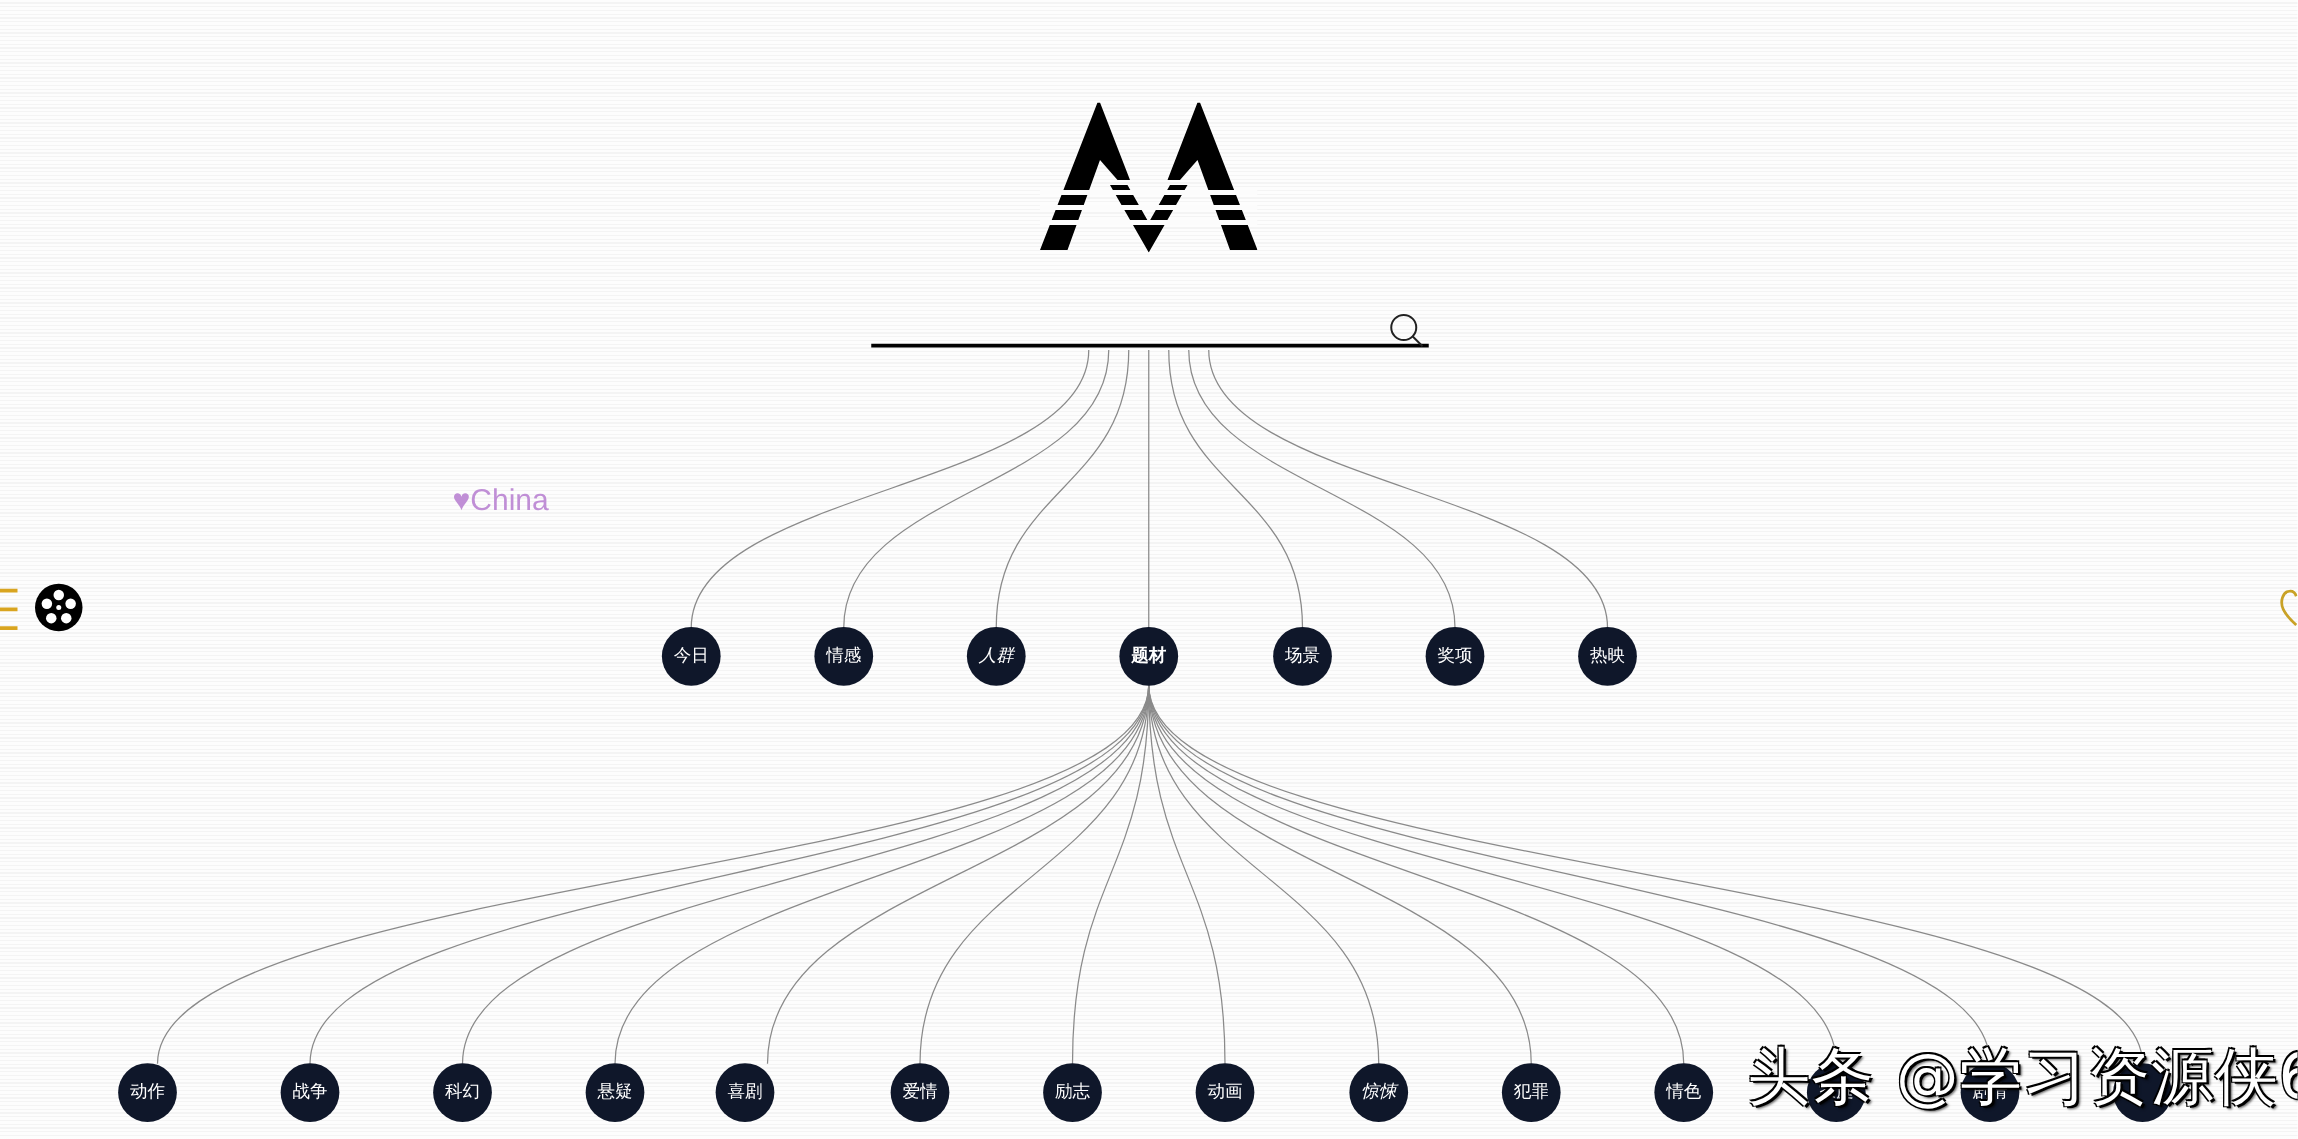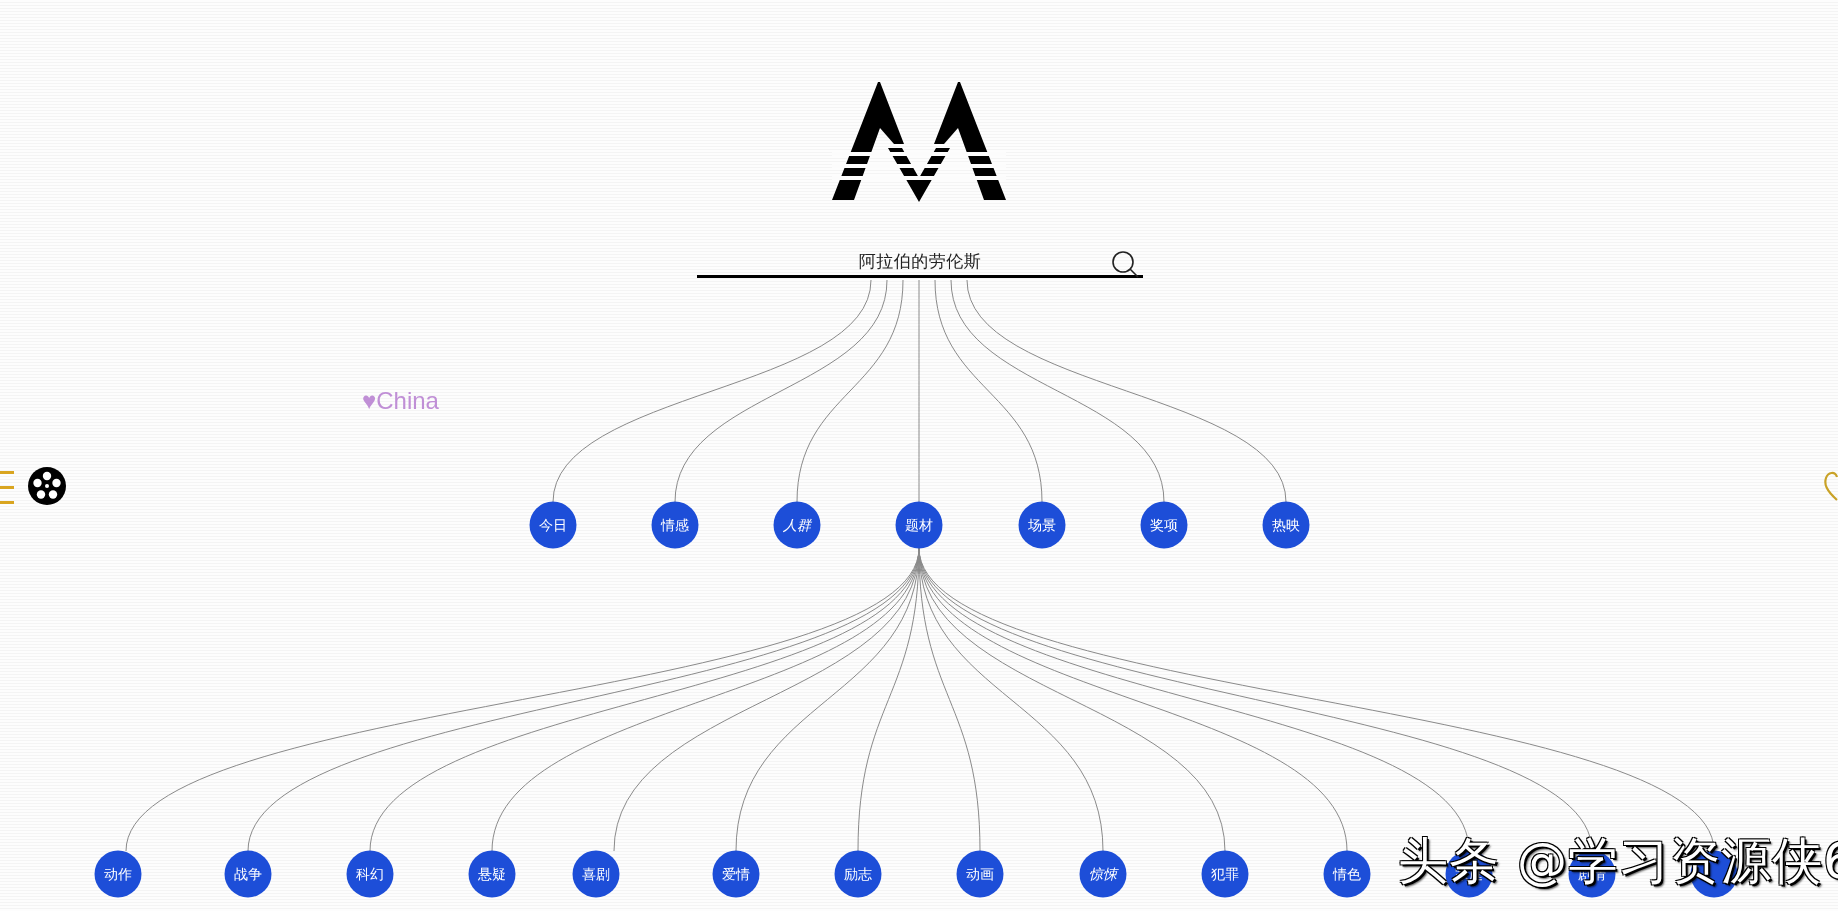--- a/index.html
+++ b/index.html
@@ -14,21 +14,21 @@
     position:absolute; left:697px; top:244px; width:446px; height:34px;
     border-bottom:3px solid #000; box-sizing:border-box;
   }
   .search-text {
     position:absolute; left:0; right:0; top:6px; text-align:center;
     font-size:17px; color:#222; letter-spacing:0.5px;
   }
   .search-icon { position:absolute; right:4px; top:6px; width:28px; height:28px; }
   .node {
     position:absolute; width:47px; height:47px; border-radius:50%;
-    background:#1d4ed8; color:#fff; font-size:14px; line-height:47px; text-align:center;
+    background:#0f172a; color:#fff; font-size:14px; line-height:47px; text-align:center;
     transform:translate(-50%,-50%); cursor:pointer; white-space:nowrap;
   }
   .china {
     position:absolute; left:362px; top:387px; color:#c08fd6; font-size:24px;
     font-family:"Liberation Sans", sans-serif;
   }
   .menu-icon { position:absolute; left:0; top:469px; width:14px; height:36px; }
   .menu-icon span { position:absolute; left:0; width:14px; height:3px; background:#d9a520; }
   .reel-icon { position:absolute; left:27px; top:466px; width:40px; height:40px; }
   .heart-icon { position:absolute; left:1822px; top:466px; width:30px; height:40px; }
@@ -69,21 +69,20 @@
 <svg class="logo" viewBox="0 0 174 120">
   <polygon points="46,0 0,118 22,118 48,46 62,62 72,62 48,0" fill="#000"></polygon>
   <polygon points="128,0 174,118 152,118 126,46 112,62 102,62 126,0" fill="#000"></polygon>
   <polygon points="56,66 87,120 118,66 104,66 87,96 70,66" fill="#000"></polygon>
   <rect x="0" y="70" width="174" height="4" fill="#fcfcfc"></rect>
   <rect x="0" y="82" width="174" height="4" fill="#fcfcfc"></rect>
   <rect x="0" y="94" width="174" height="4" fill="#fcfcfc"></rect>
 </svg>
 
 <div class="search">
-  <div class="search-text">阿拉伯的劳伦斯</div>
   <svg class="search-icon" viewBox="0 0 28 28">
     <circle cx="12" cy="12" r="10" fill="none" stroke="#222" stroke-width="1.6"></circle>
     <line x1="19" y1="19" x2="27" y2="27" stroke="#222" stroke-width="1.6"></line>
   </svg>
 </div>
 
 <div class="china">
   <span>♥</span><span>China</span>
 </div>
 
@@ -104,21 +103,21 @@
 </svg>
 
 <svg class="heart-icon" viewBox="0 0 30 40">
   <path d="M15,34 C4,24 2,18 4,12 C6,6 13,5 15,11" fill="none" stroke="#c9a227" stroke-width="2.2"></path>
 </svg>
 
 <div id="cat-row">
     <div class="node" style="left: 553px; top: 525px;">今日</div>
     <div class="node" style="left: 675px; top: 525px;">情感</div>
     <div class="node" style="left: 797px; top: 525px; font-style: italic;">人群</div>
-    <div class="node" style="left: 919px; top: 525px;">题材</div>
+    <div class="node" style="left: 919px; top: 525px; font-weight: bold;">题材</div>
     <div class="node" style="left: 1042px; top: 525px;">场景</div>
     <div class="node" style="left: 1164px; top: 525px;">奖项</div>
     <div class="node" style="left: 1286px; top: 525px;">热映</div>
   </div>
 <div id="genre-row">
     <div class="node" style="left: 118px; top: 874px;">动作</div>
     <div class="node" style="left: 248px; top: 874px;">战争</div>
     <div class="node" style="left: 370px; top: 874px;">科幻</div>
     <div class="node" style="left: 492px; top: 874px;">悬疑</div>
     <div class="node" style="left: 596px; top: 874px;">喜剧</div>

